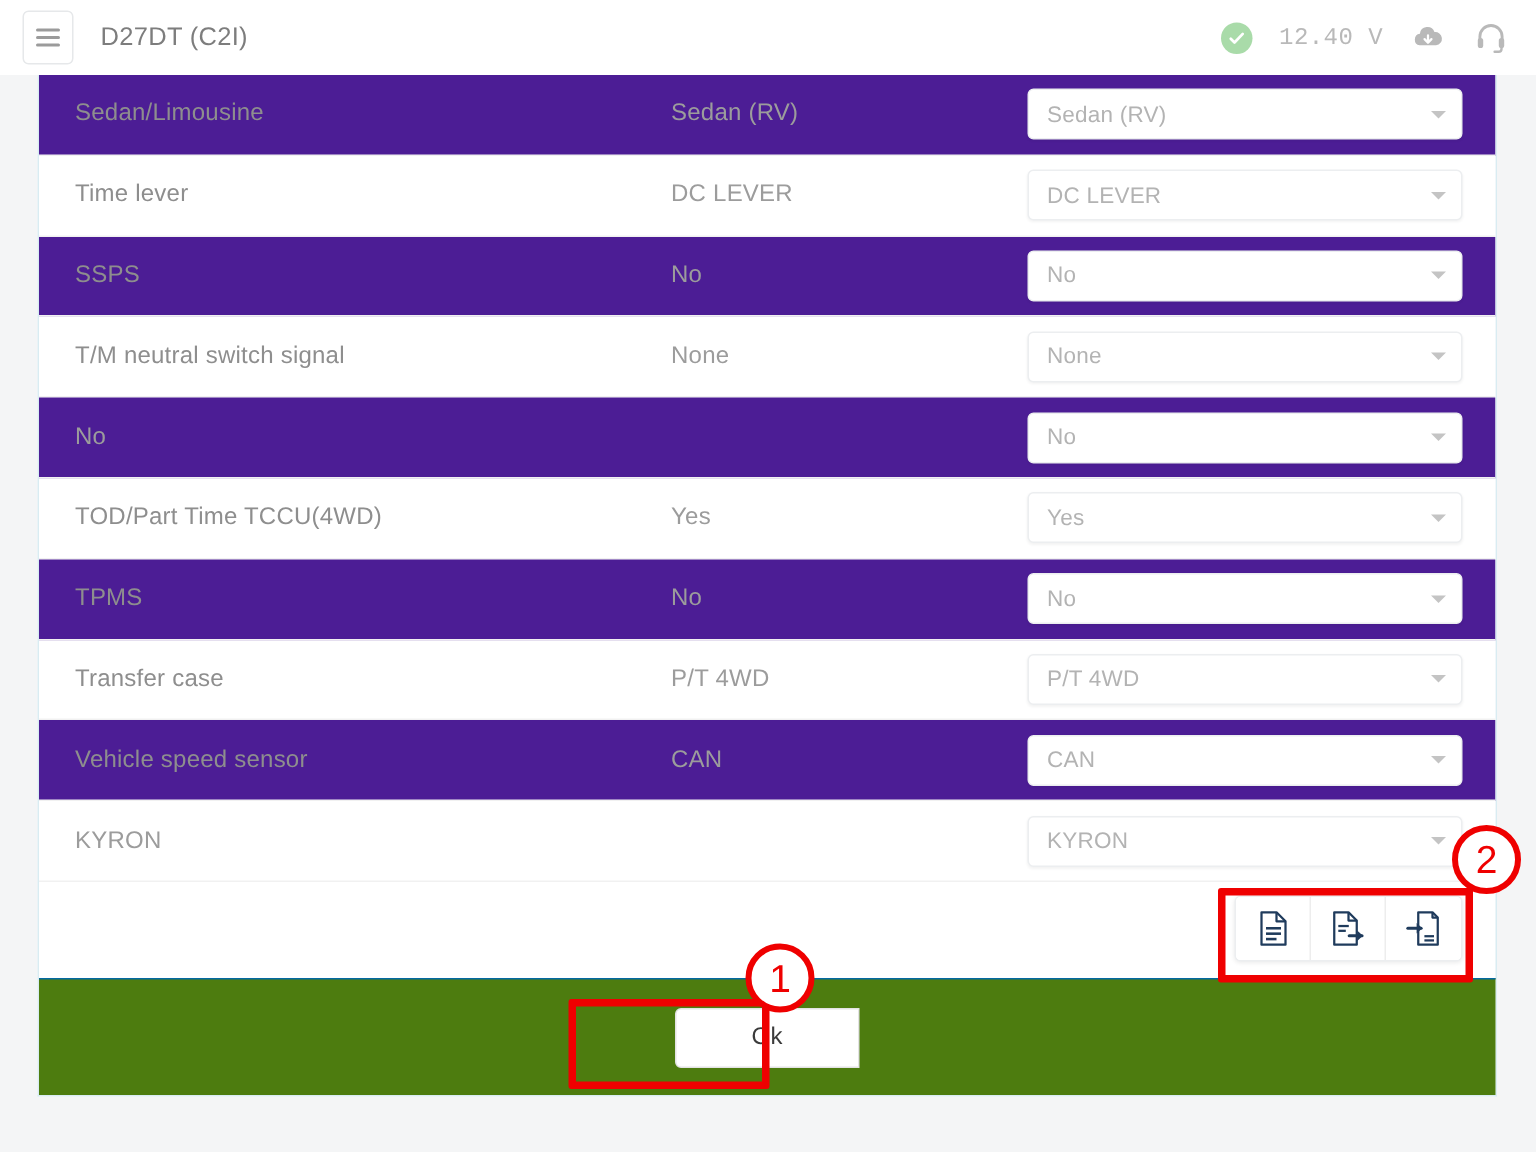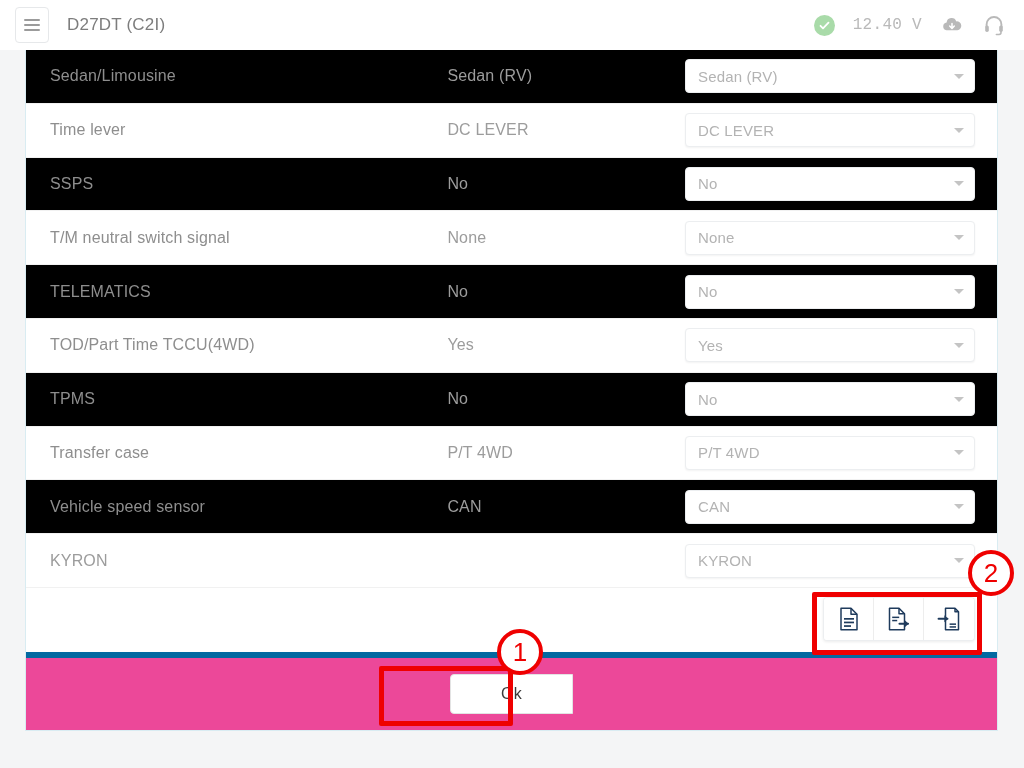--- a/index.html
+++ b/index.html
@@ -101,21 +101,21 @@
   }
 
   .row {
     display: flex;
     align-items: center;
     height: 53.8px;
     border-bottom: 1px solid #f1f1f1;
     padding-left: 24px;
     padding-right: 22px;
   }
-  .row.odd  { background: #000000; }
+  .row.odd  { background: #4c1d95; }
   .row.even { background: #ffffff; }
 
   .cell-label {
     width: 398px;
     font-size: 16px;
     color: #8e8e8e;
     letter-spacing: .15px;
     white-space: nowrap;
     overflow: hidden;
   }
@@ -177,22 +177,22 @@
     background: #ffffff;
     cursor: pointer;
   }
   .file-btn:last-child { border-right: none; }
   .file-btn svg { display: block; }
 
   
   #footer {
     flex: 0 0 auto;
     height: 78px;
-    border-top: 6px solid #0369a1;
-    background: #ec4899;
+    border-top: 1px solid #0369a1;
+    background: #4d7c0f;
     display: flex;
     align-items: center;
     justify-content: center;
     gap: 0;
   }
   .foot-btn {
     width: 123px; height: 40px;
     background: #ffffff;
     border: 1px solid #e3e3e3;
     border-radius: 4px;
@@ -311,21 +311,20 @@
       <div class="cell-value">None</div>
       <div class="cell-select">
         <div class="select-box">
           <span class="select-text">None</span>
           <span class="caret"></span>
         </div>
       </div>
     </div>
 
     <div class="row odd">
-      <div class="cell-label">TELEMATICS</div>
       <div class="cell-value">No</div>
       <div class="cell-select">
         <div class="select-box">
           <span class="select-text">No</span>
           <span class="caret"></span>
         </div>
       </div>
     </div>
 
     <div class="row even">

